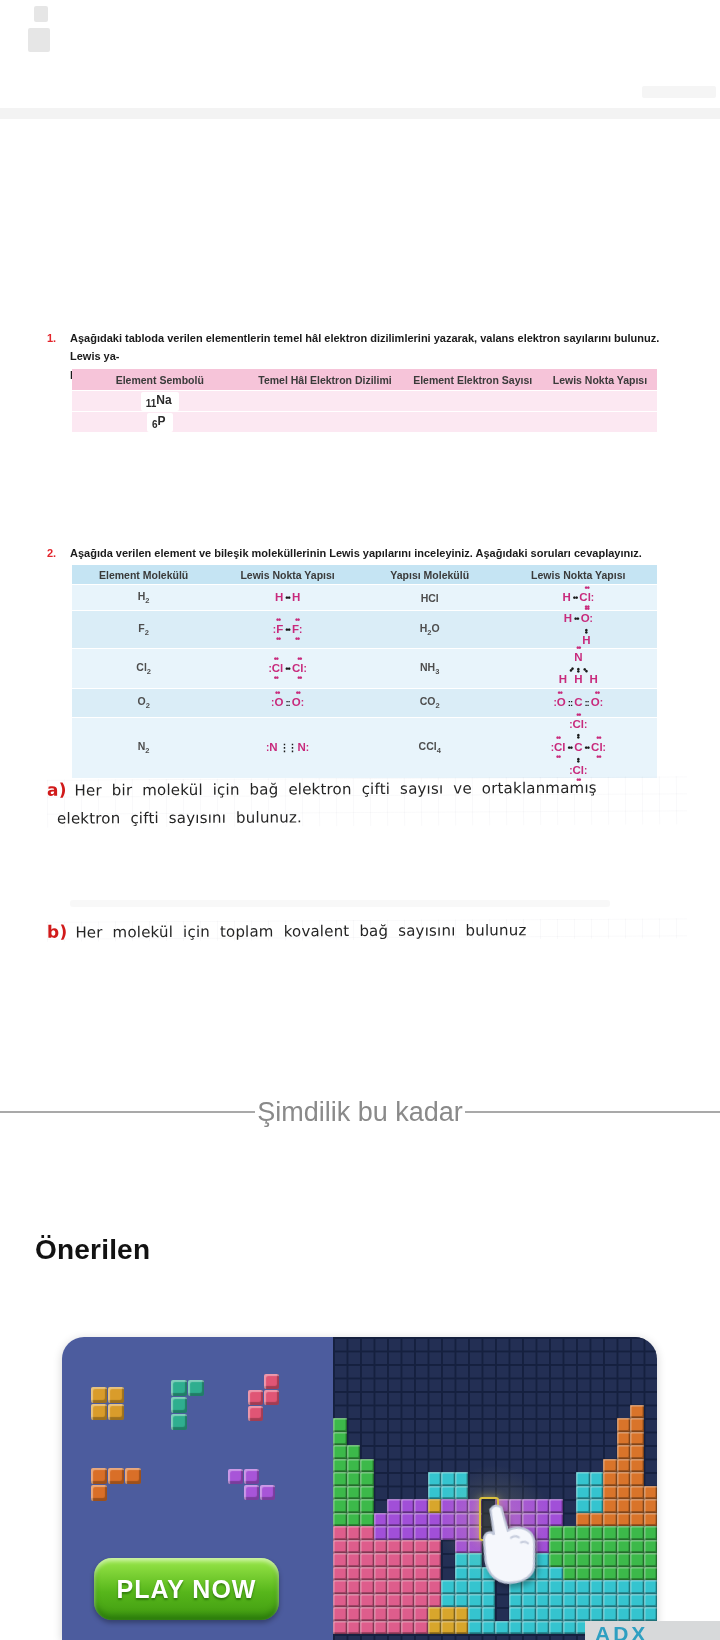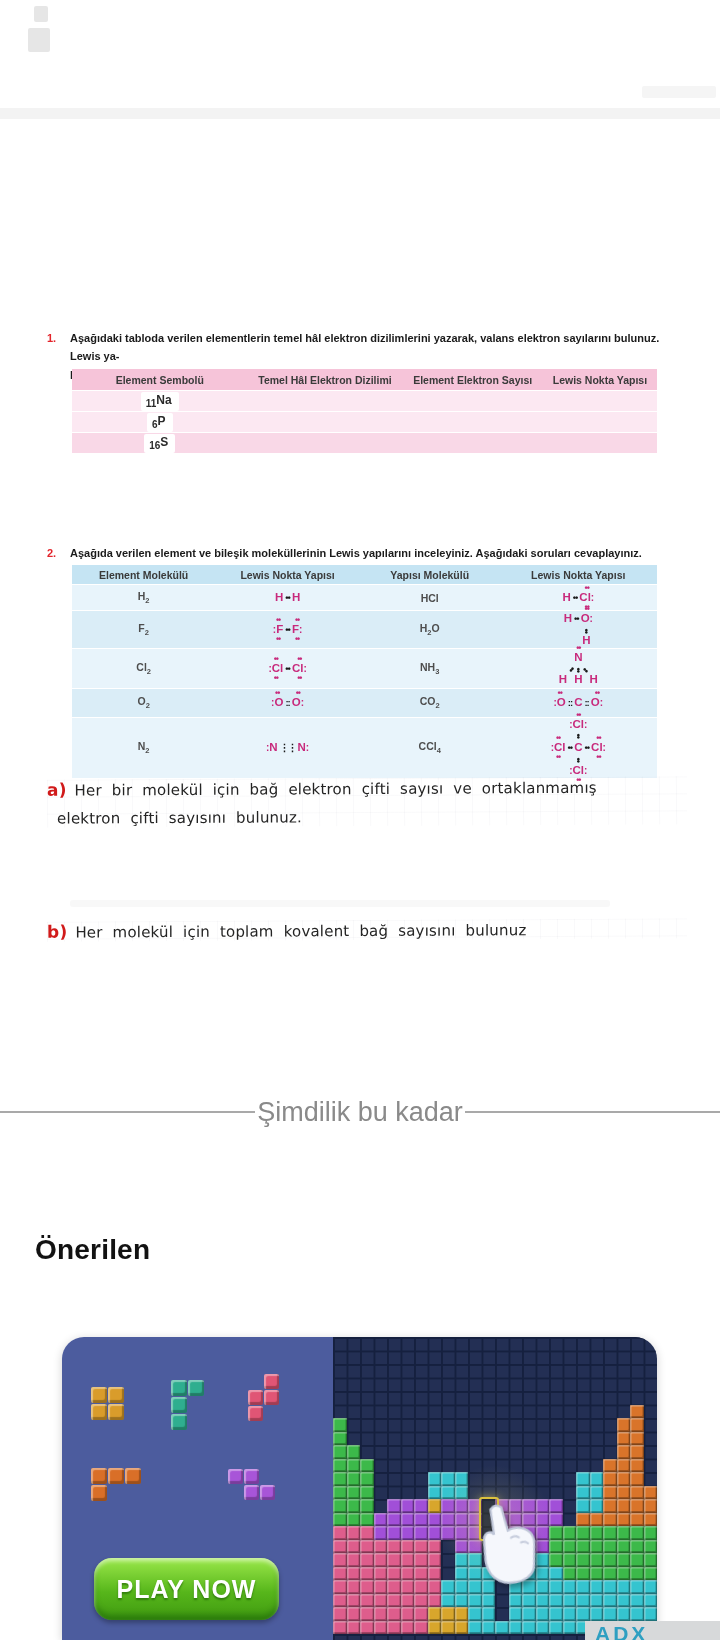--- a/index.html
+++ b/index.html
@@ -128,26 +128,20 @@
         <div class="tcell c4">Lewis Nokta Yapısı</div>
       </div>
       <div class="trow data a">
         <div class="tcell c1"><span class="chip"><span class="presub">11</span>Na</span></div>
         <div class="tcell c2"></div>
         <div class="tcell c3"></div>
         <div class="tcell c4"></div>
       </div>
       <div class="trow data a">
         <div class="tcell c1"><span class="chip"><span class="presub">6</span>P</span></div>
-        <div class="tcell c2"></div>
-        <div class="tcell c3"></div>
-        <div class="tcell c4"></div>
-      </div>
-      <div class="trow data b">
-        <div class="tcell c1"><span class="chip"><span class="presub">16</span>S</span></div>
         <div class="tcell c2"></div>
         <div class="tcell c3"></div>
         <div class="tcell c4"></div>
       </div>
     </div>
 
   <div class="question" id="q2">
     <span class="q-num">2.</span>
     <span class="q-text">Aşağıda verilen element ve bileşik moleküllerinin Lewis yapılarını inceleyiniz. Aşağıdaki soruları cevaplayınız.</span>
   </div>

